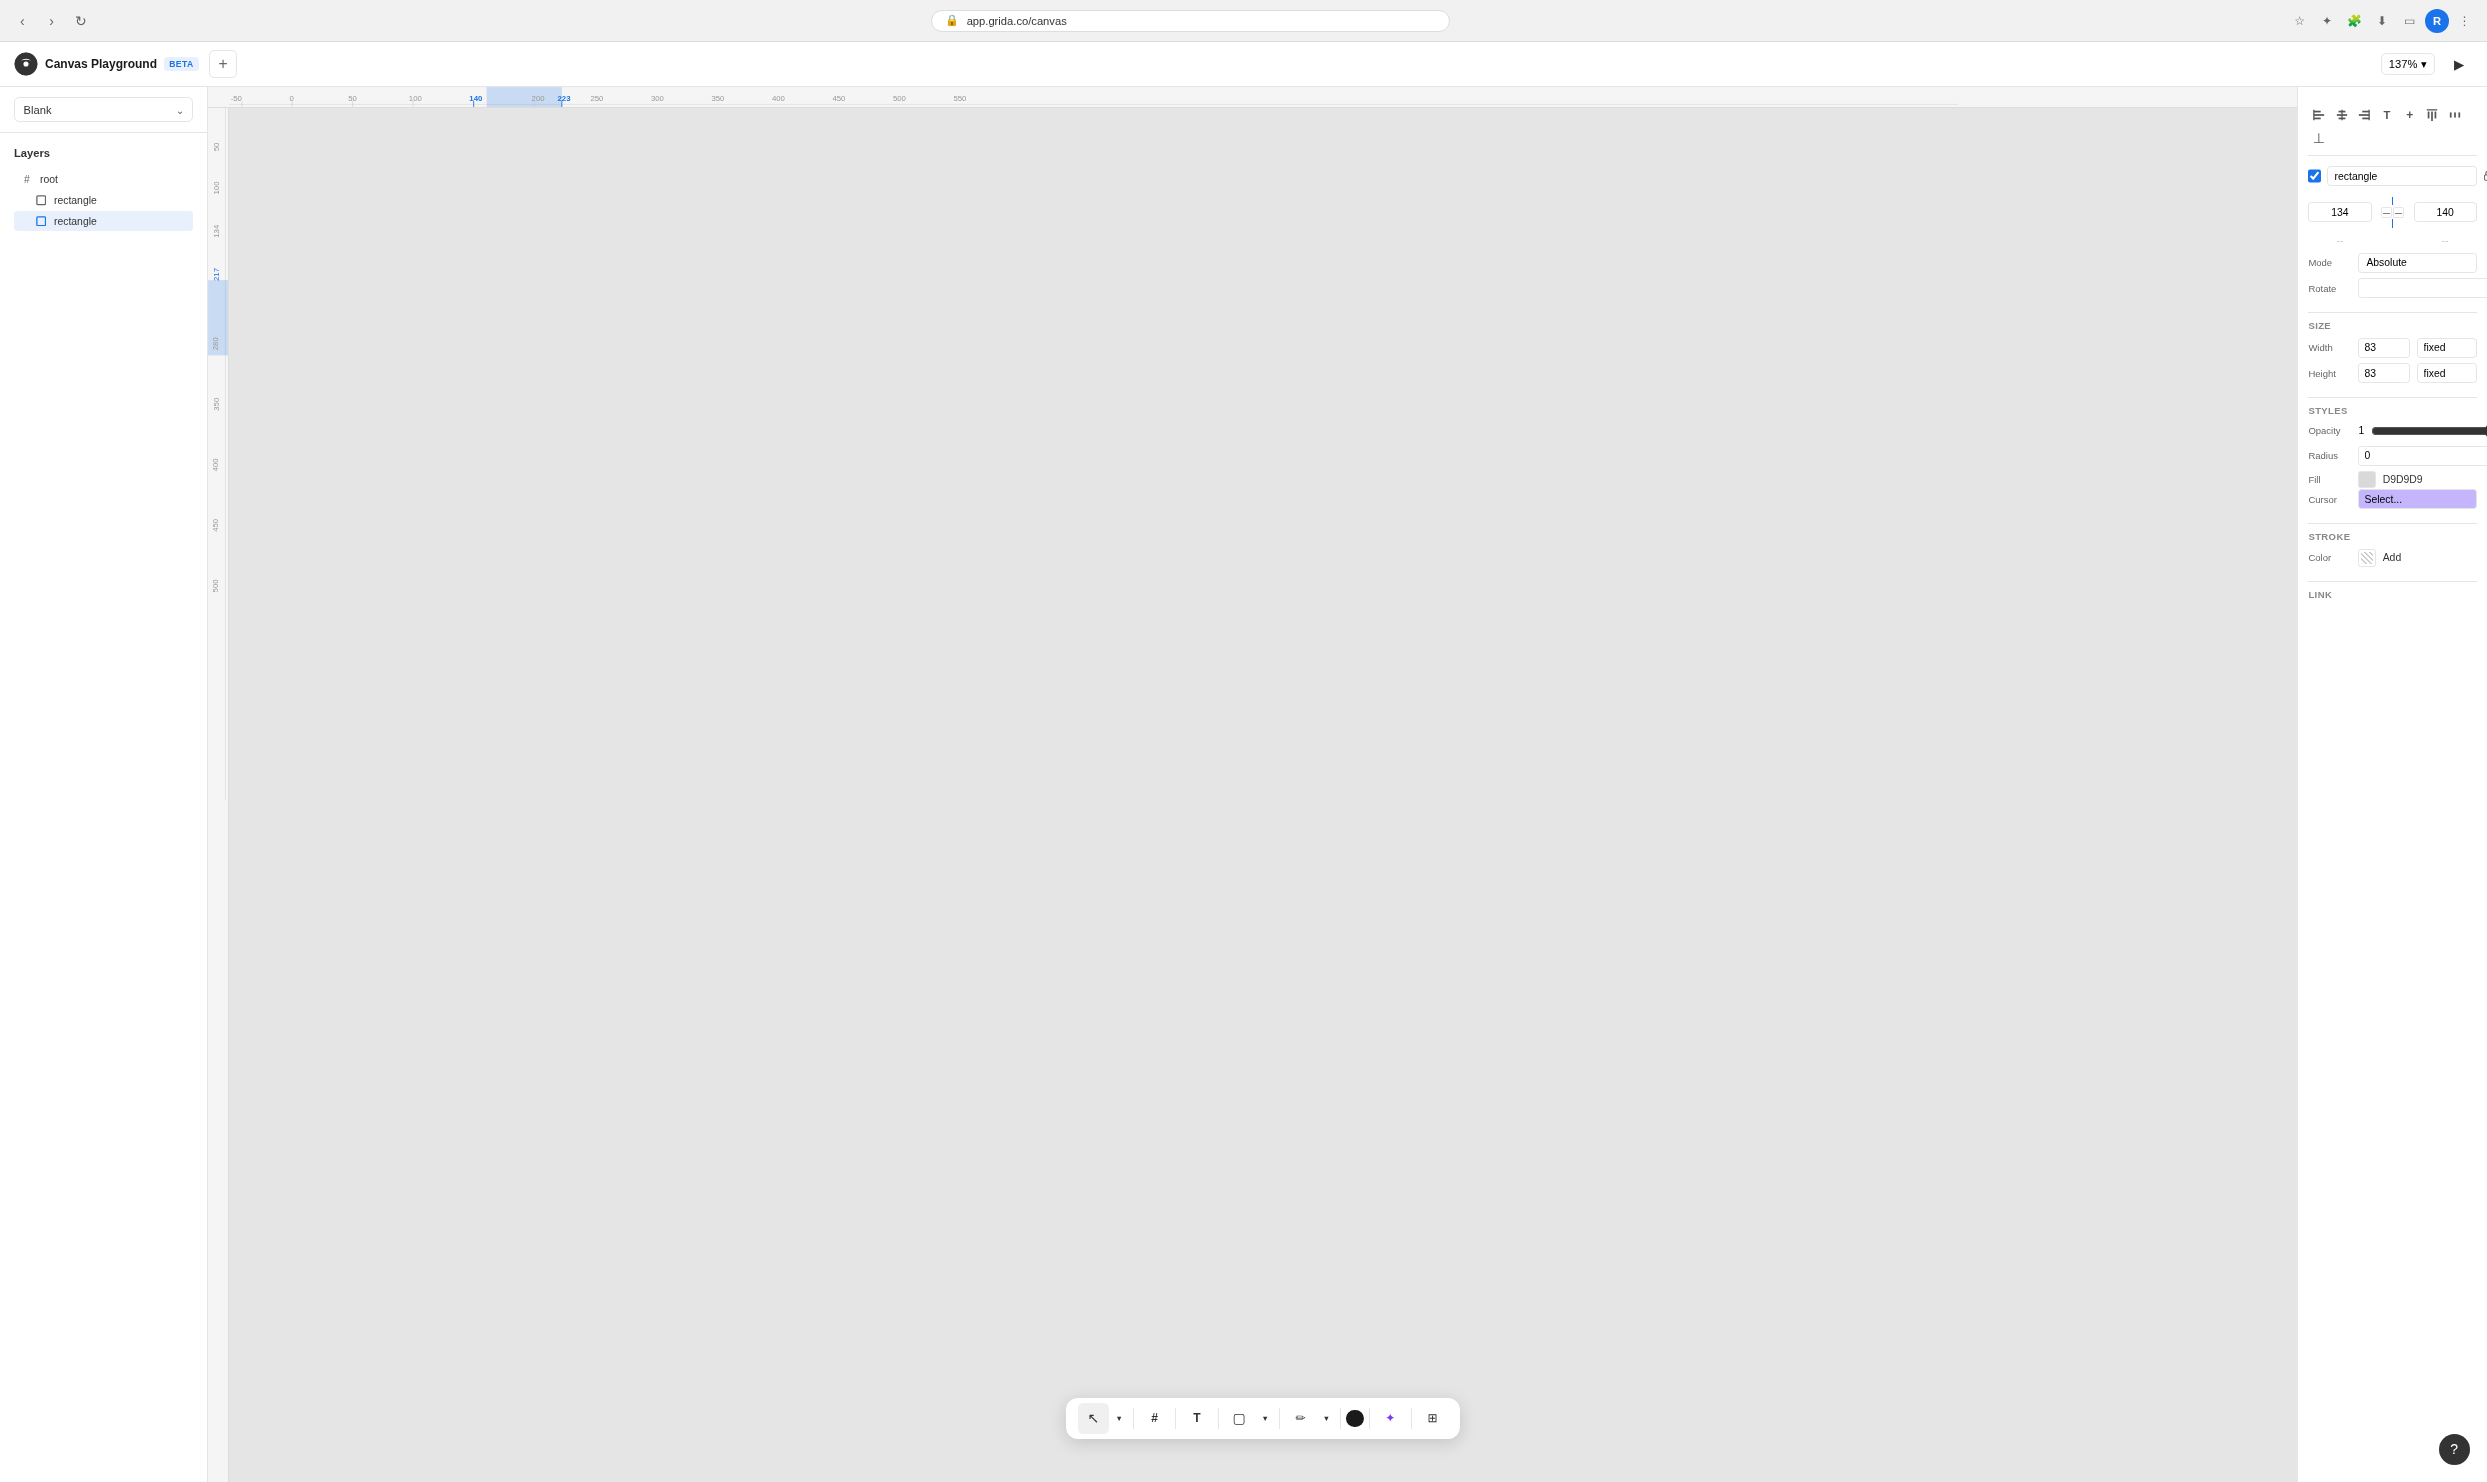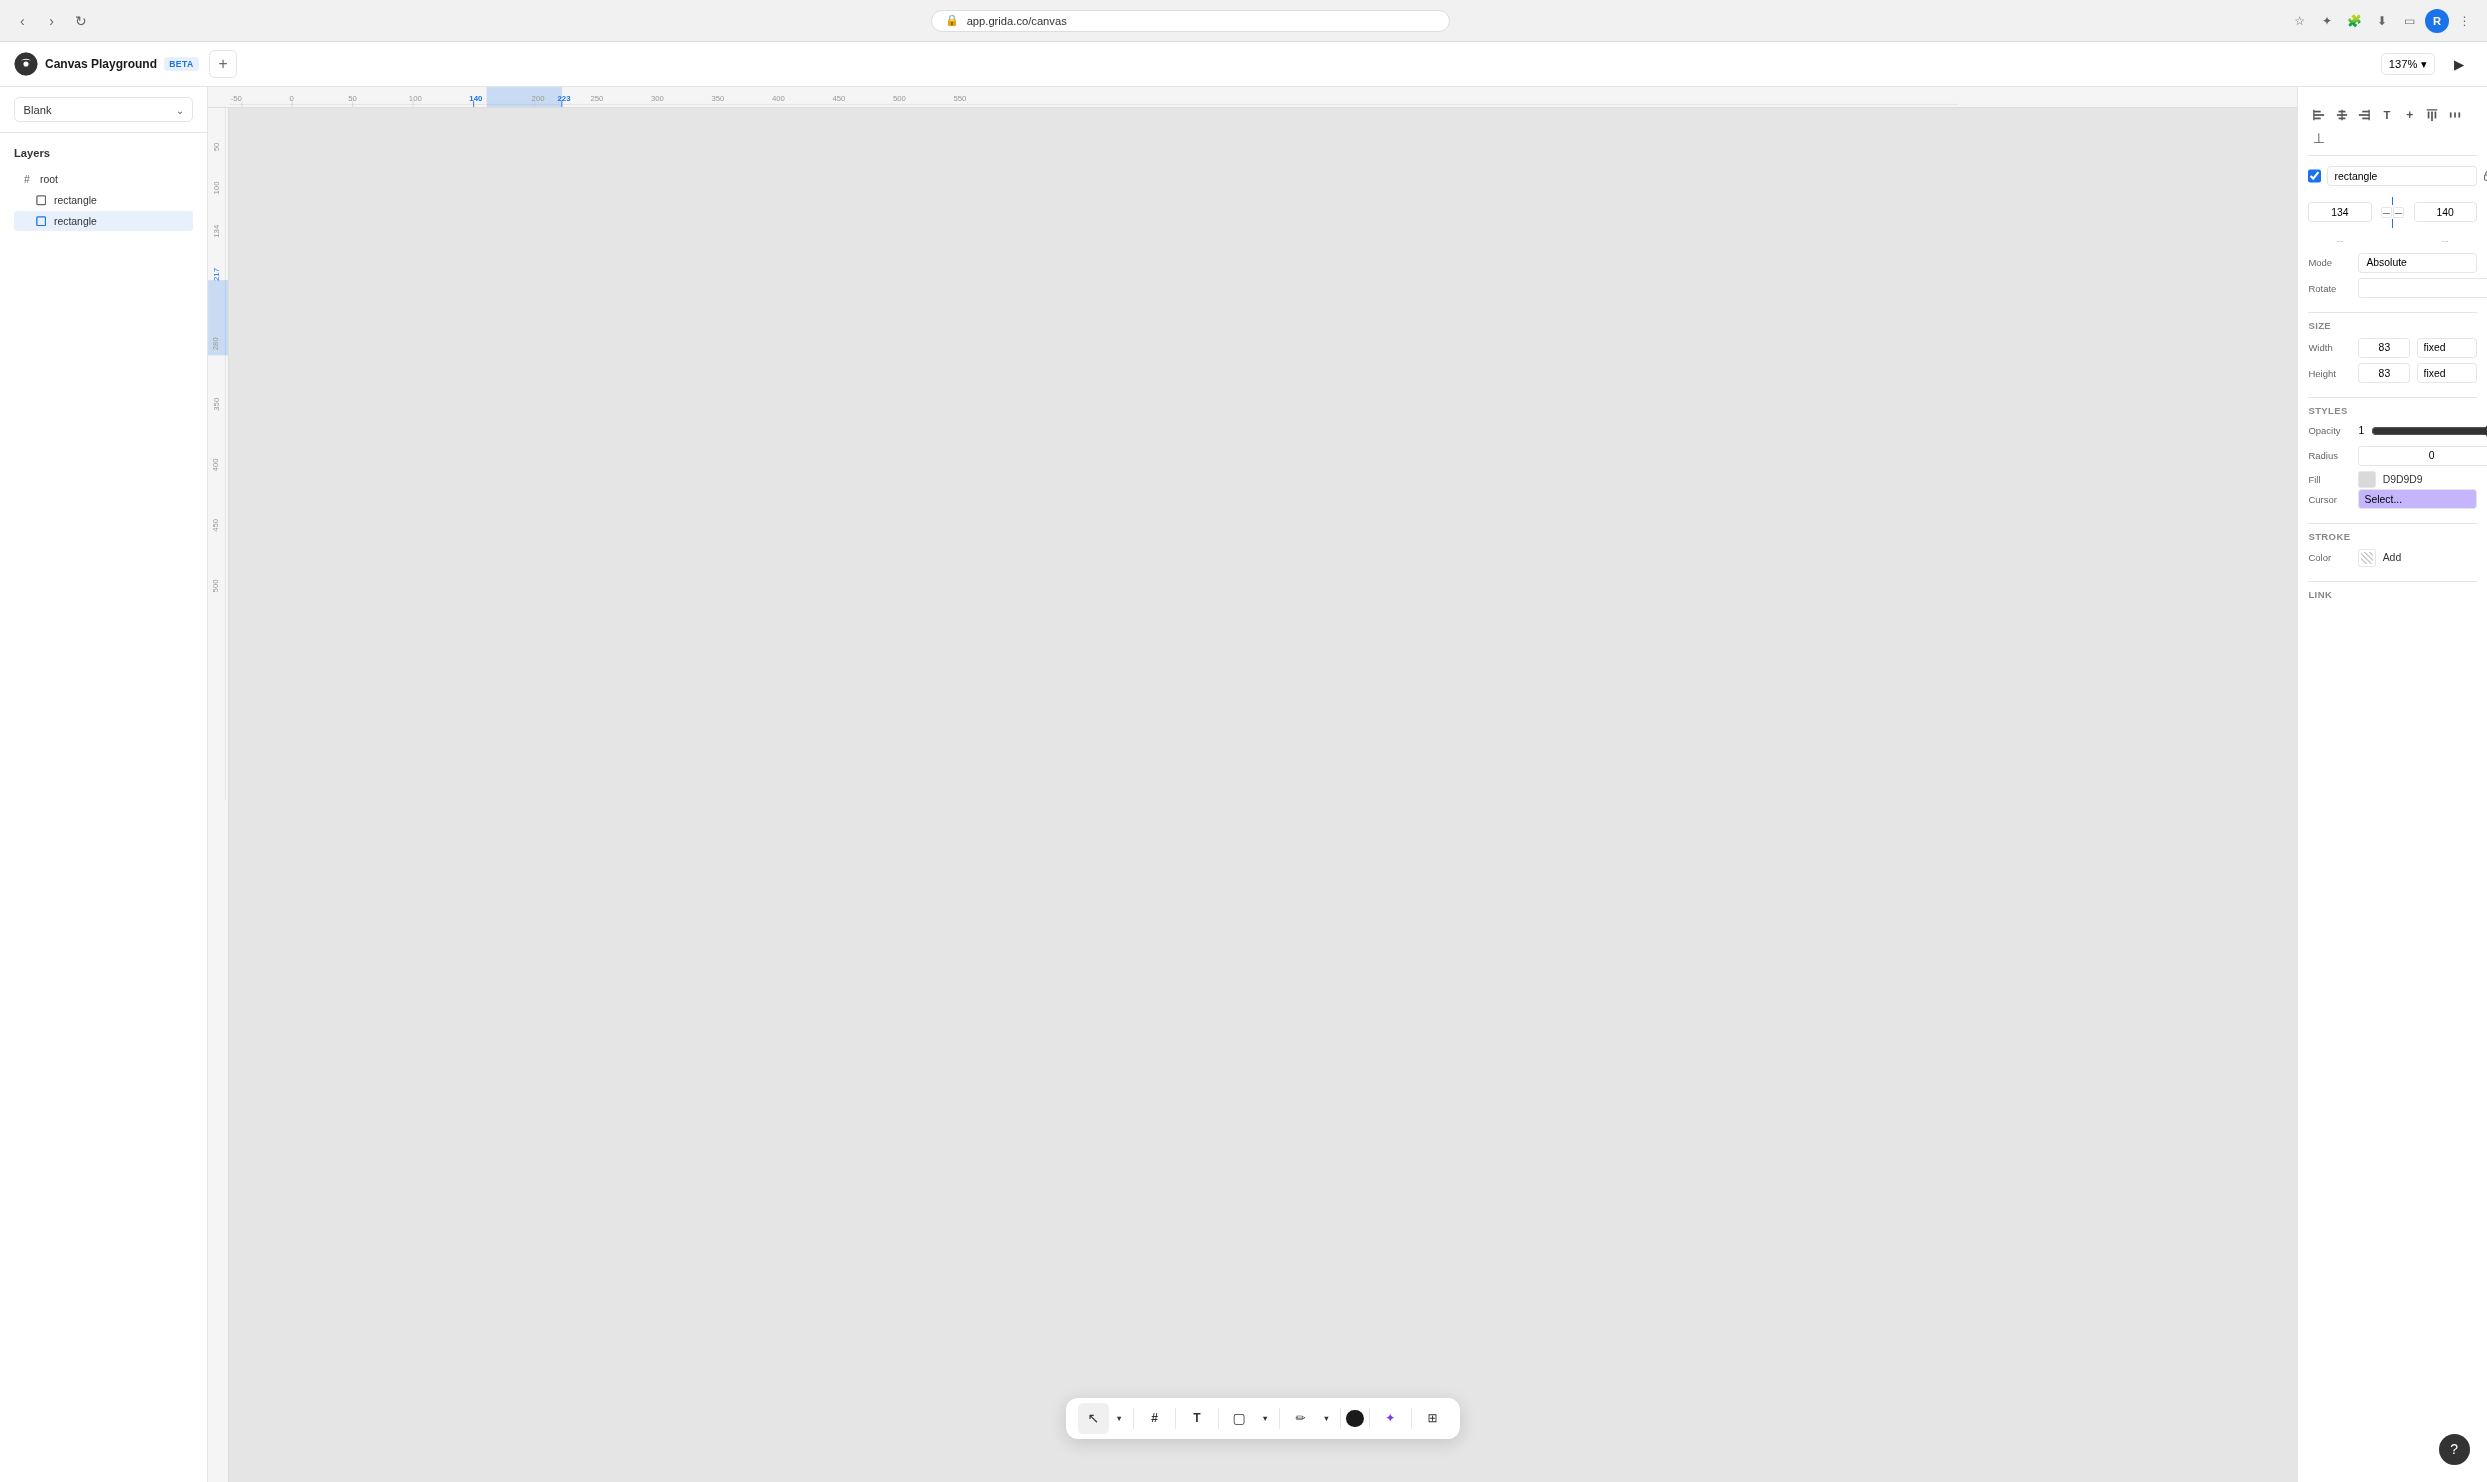--- a/index.html
+++ b/index.html
@@ -63,21 +63,21 @@
     .element-name-row { display: flex; align-items: center; gap: 5.2px; margin-bottom: 10.4px; }
     .element-checkbox { width: 14px; height: 14px; accent-color: #1a73e8; }
     .element-name-input { flex: 1; border: 0.9px solid #e5e5e5; border-radius: 3.5px; padding: 3.5px 7px; font-size: 10.4px; }
     .lock-btn { width: 17.3px; height: 17.3px; border: none; background: transparent; cursor: pointer; color: #666; }
     
     
     .section { margin-bottom: 14px; }
     .section-title { font-size: 9.5px; font-weight: 600; color: #888; text-transform: uppercase; letter-spacing: 0.4px; margin-bottom: 7px; }
     .property-row { display: flex; align-items: center; gap: 7px; margin-bottom: 5.2px; }
     .property-label { font-size: 9.5px; color: #666; width: 43px; flex-shrink: 0; }
-    .property-input { flex: 1; border: 0.9px solid #e5e5e5; border-radius: 3.5px; padding: 3.5px 5.2px; font-size: 10.4px; text-align: center; }
+    .property-input { flex: 1; border: 0.9px solid #e5e5e5; border-radius: 3.5px; padding: 3.5px 5.2px; font-size: 10.4px; text-align: left; }
     
     
     .opacity-row { display: flex; align-items: center; gap: 7px; }
     .opacity-label { font-size: 9.5px; color: #666; width: 43px; flex-shrink: 0; }
     .opacity-val { font-size: 10.4px; width: 17.3px; }
     .opacity-slider { flex: 1; accent-color: #333; }
     
     
     .fill-row { display: flex; align-items: center; gap: 7px; }
     .color-swatch { width: 17.3px; height: 17.3px; border-radius: 2.6px; border: 0.9px solid #e5e5e5; flex-shrink: 0; cursor: pointer; }

